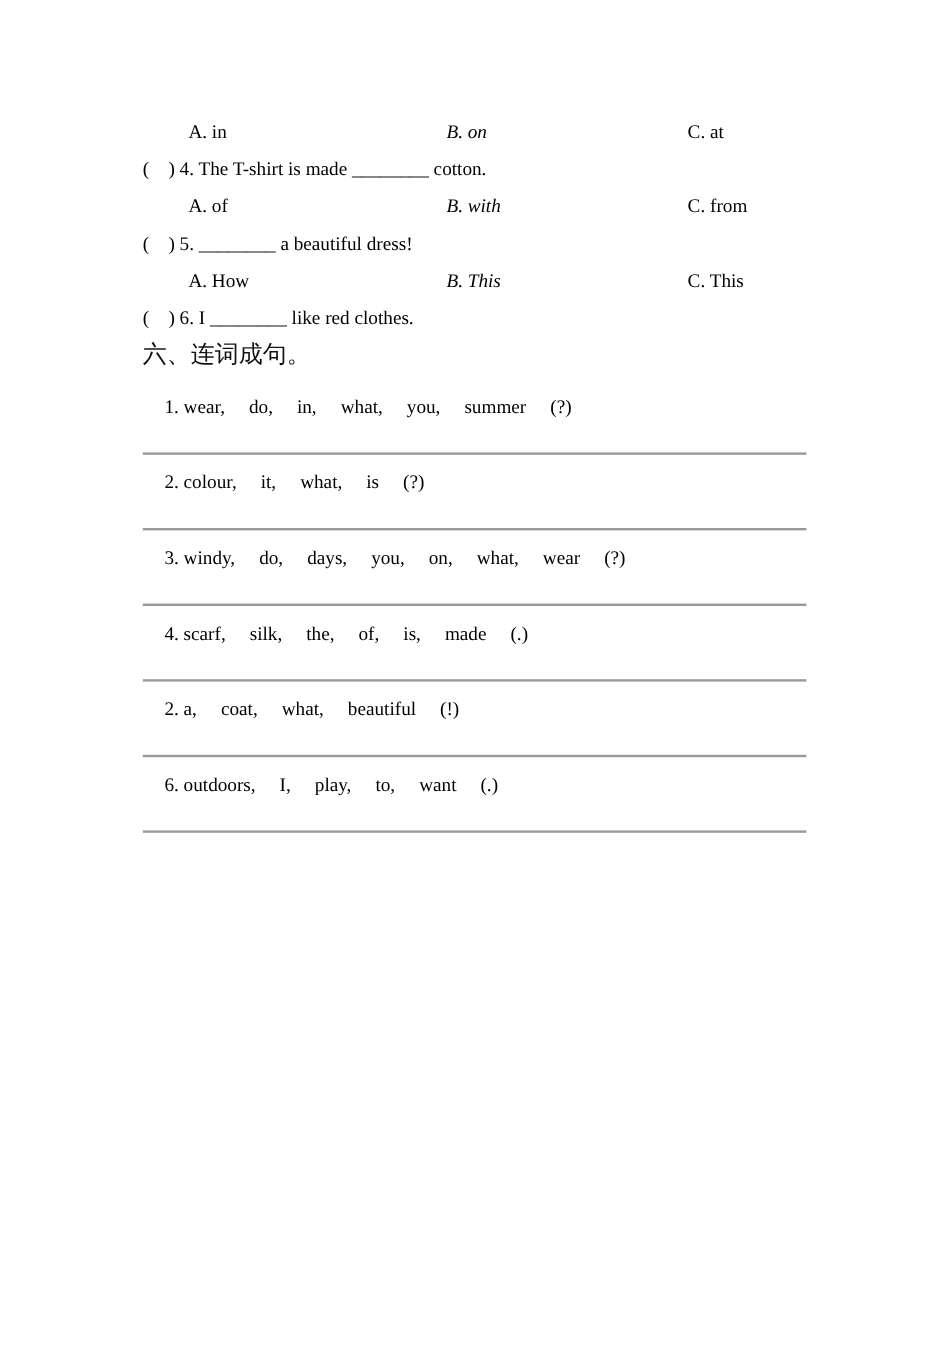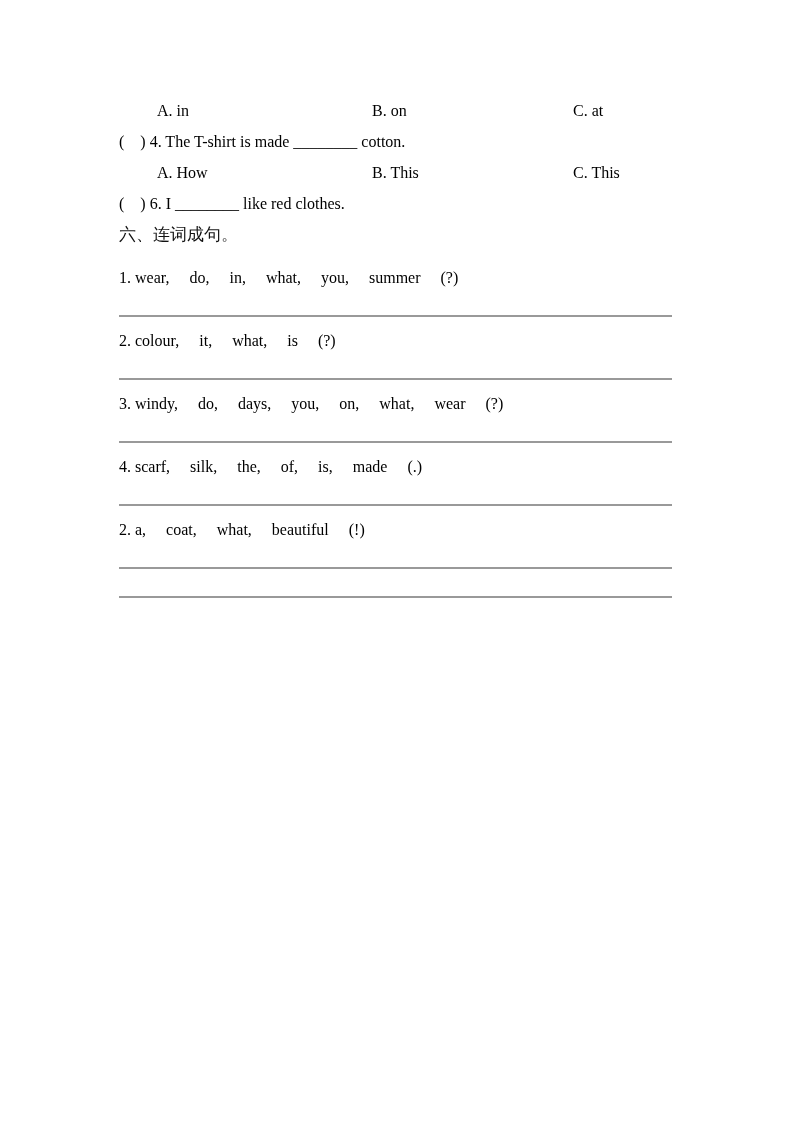--- a/index.html
+++ b/index.html
@@ -26,38 +26,39 @@
     line-height: 31px;
     white-space: pre;
   }
   .options-row .opt {
     position: absolute;
     top: 0;
     line-height: 31px;
     white-space: pre;
   }
   .opt-a { left: 38px; }
-  .opt-b { left: 253px; }
+  .opt-b { left: 253px; font-style: italic; }
   .opt-c { left: 454px; text-align: right; }
   
   .section-heading {
     height: 31px;
     line-height: 31px;
     margin: 0;
     font-family: "Liberation Sans", "DejaVu Sans", sans-serif;
-    font-size: 17px;
+    font-size: 20px;
     font-weight: 400;
     color: #111111;
   }
   
   .rearrange-list { margin-top: 18px; }
   .item { margin-bottom: 14px; }
   .item-text {
     line-height: 20px;
     white-space: pre;
+    margin-left: 18px;
   }
   .answer-line {
     height: 0;
     border-bottom: 2px solid #999999;
     margin-top: 27px;
     width: 553px;
   }
 </style>
 </head>
 <body>
@@ -68,21 +69,27 @@
     <section>
 
       <div class="choice-row options-row">
         <span class="opt opt-a">A. in</span>
         <span class="opt opt-b">B. on</span>
         <span class="opt opt-c">C. at</span>
       </div>
 
       <div class="choice-row question-row">(    ) 4. The T-shirt is made ________ cotton.</div>
 
+      <div class="choice-row options-row">
+        <span class="opt opt-a">A. of</span>
+        <span class="opt opt-b">B. with</span>
+        <span class="opt opt-c">C. from</span>
+      </div>
 
+      <div class="choice-row question-row">(    ) 5. ________ a beautiful dress!</div>
 
       <div class="choice-row options-row">
         <span class="opt opt-a">A. How</span>
         <span class="opt opt-b">B. This</span>
         <span class="opt opt-c">C. This</span>
       </div>
 
       <div class="choice-row question-row">(    ) 6. I ________ like red clothes.</div>
 
 
@@ -111,19 +118,20 @@
         <div class="item-text">4. scarf,     silk,     the,     of,     is,     made     (.)</div>
         <div class="answer-line"></div>
       </div>
 
       <div class="item">
         <div class="item-text">2. a,     coat,     what,     beautiful     (!)</div>
         <div class="answer-line"></div>
       </div>
 
       <div class="item">
+        <div class="item-text">6. outdoors,     I,     play,     to,     want     (.)</div>
         <div class="answer-line"></div>
       </div>
 
     </section>
 
   </div>
 </div>
 
 </body></html>

